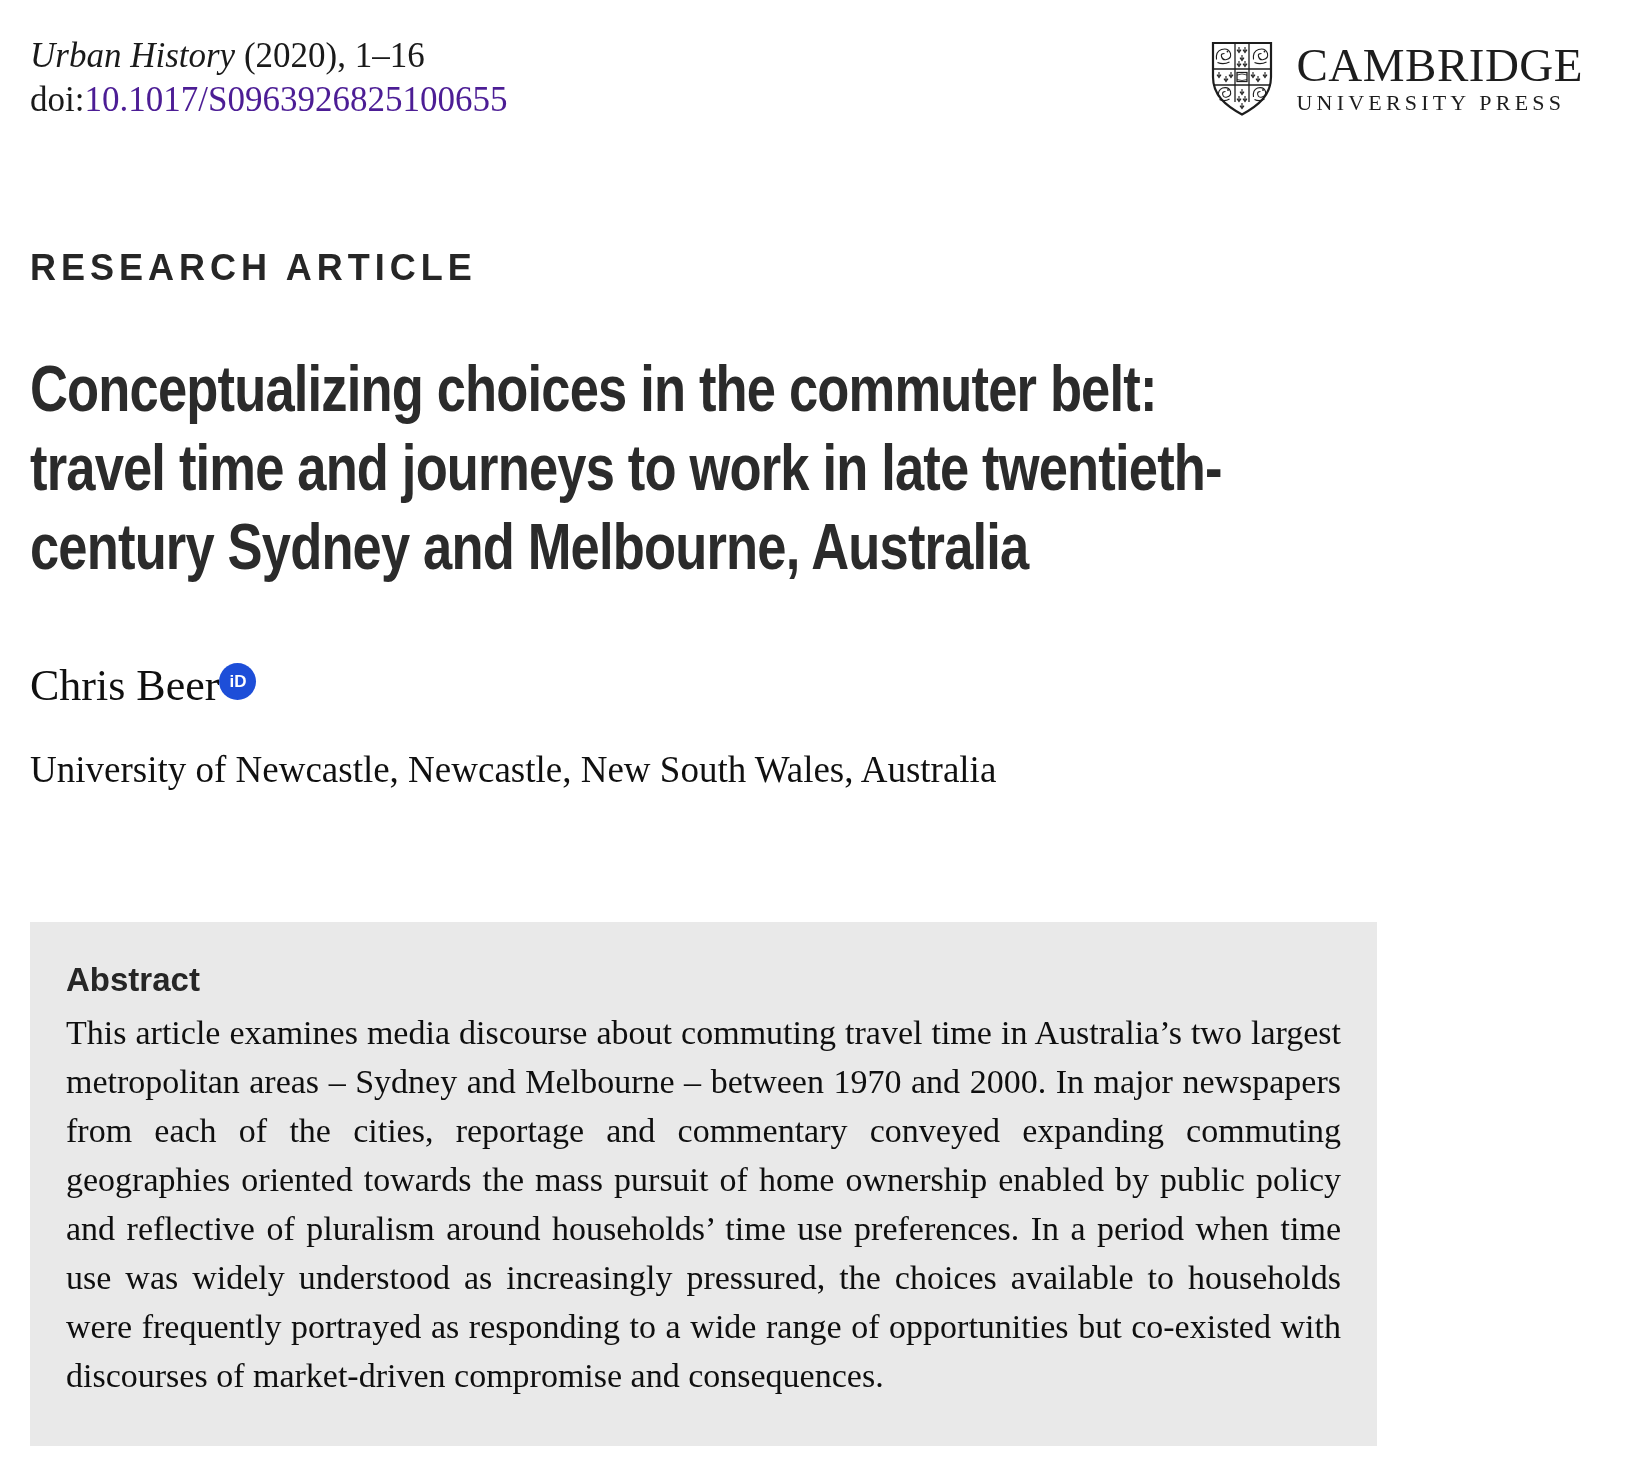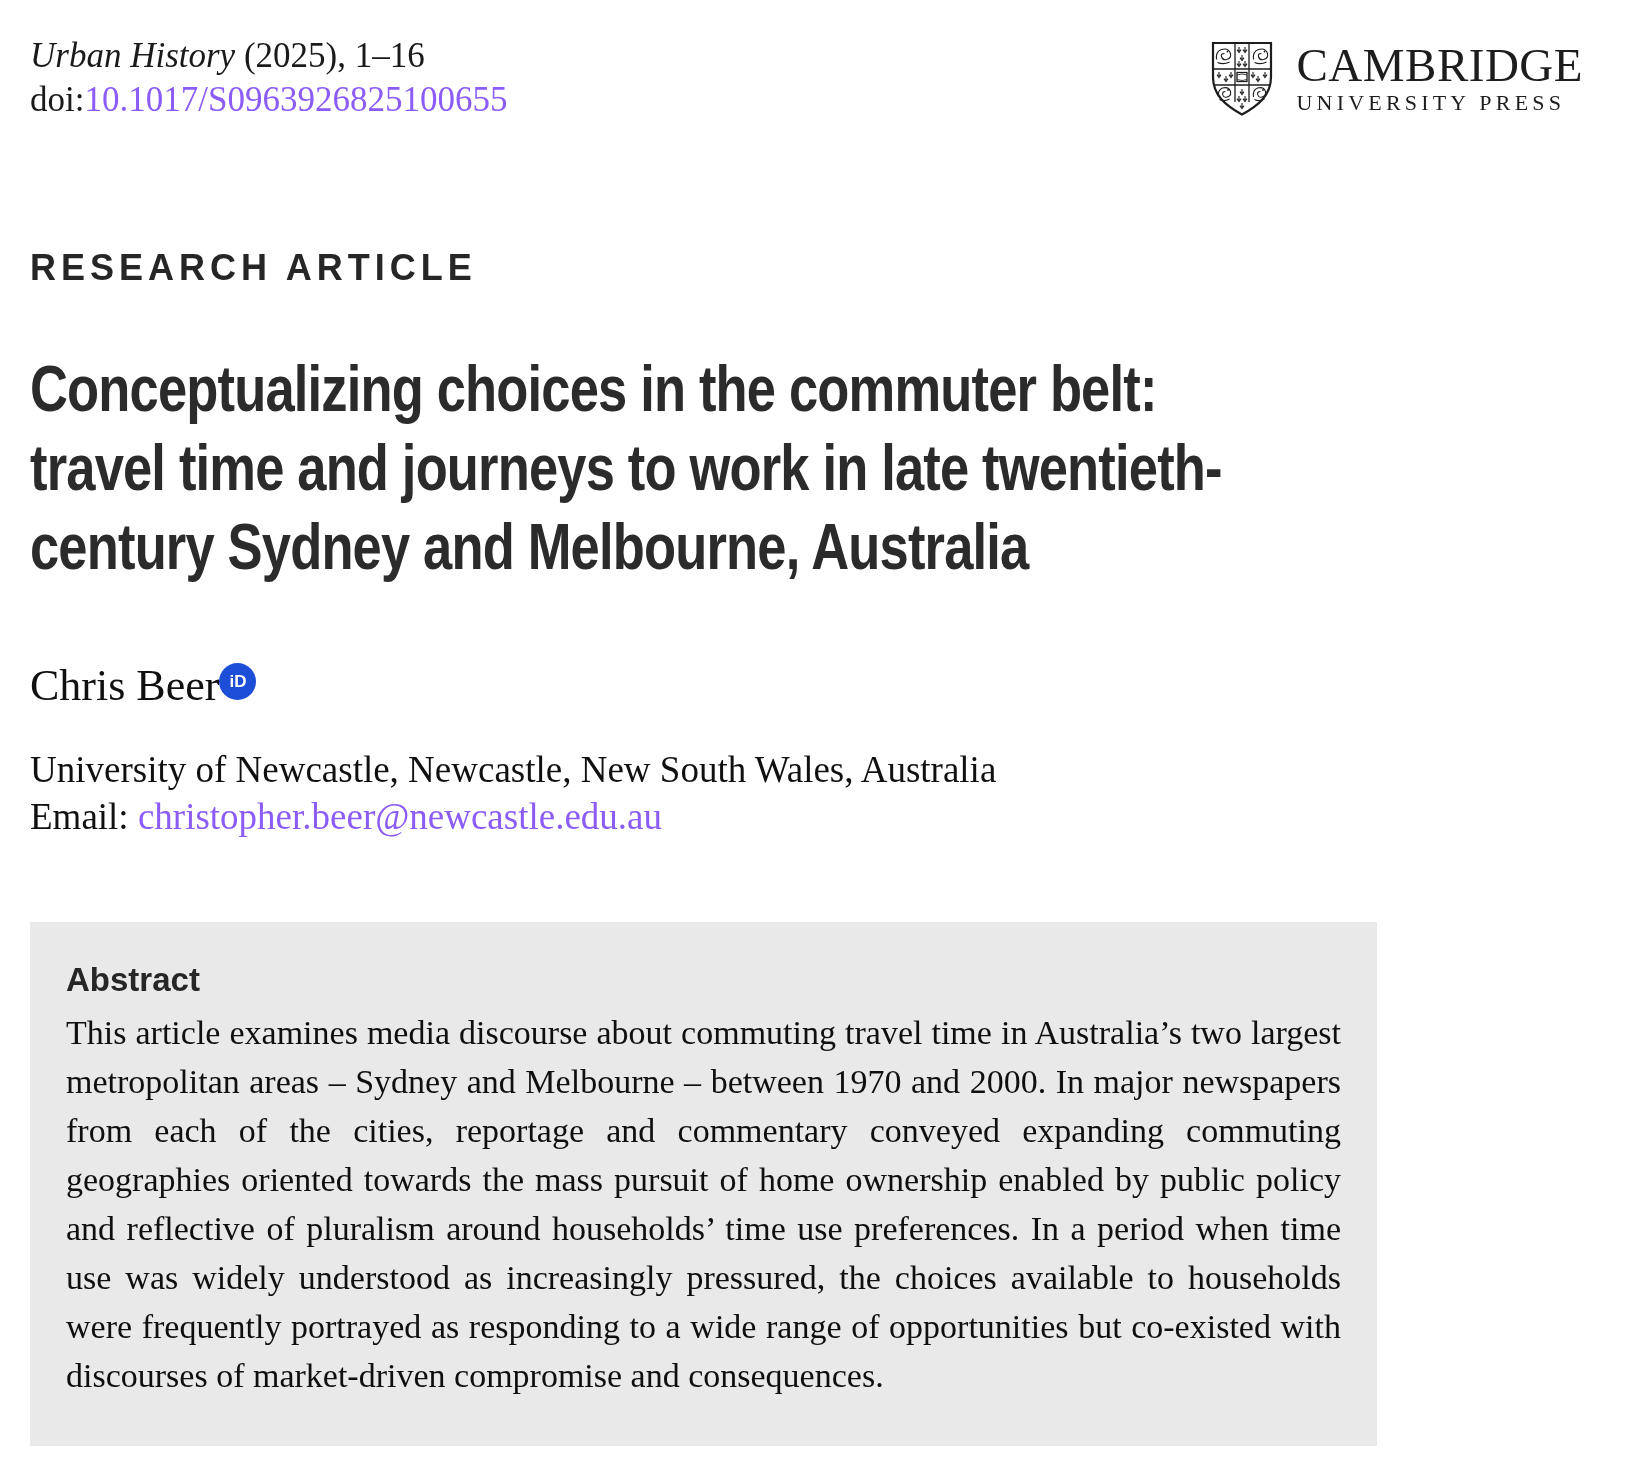--- a/index.html
+++ b/index.html
@@ -12,21 +12,21 @@
     font-family:"Liberation Serif", serif;
     color:#111;
   }
 
   
   .journal-block {
     position:absolute; left:30px; top:34px;
     font-size:35px; line-height:44px; color:#1a1a1a;
   }
   .journal-title { font-style:italic; }
-  .link-teal { color:#8b5cf6; text-decoration:none; cursor:pointer; }
+  .link-teal { color:#4c1d95; text-decoration:none; cursor:pointer; }
 
   
   .logo {
     position:absolute; top:40px; right:53px;
     display:flex; align-items:center; gap:22px;
   }
   .logo-shield { display:block; }
   .logo-text { display:flex; flex-direction:column; }
   .logo-line1 {
     font-family:"Liberation Serif", serif;
@@ -99,21 +99,21 @@
     text-align:justify; color:#0f0f0f; margin:0;
   }
 </style>
 </head>
 <body>
 
 <div class="page">
 
   <div class="journal-block">
     <div>
-      <span class="journal-title">Urban History</span><span> (2025), 1–16</span>
+      <span class="journal-title">Urban History</span><span> (2020), 1–16</span>
     </div>
     <div>
       <span>doi:</span><span class="link-teal">10.1017/S0963926825100655</span>
     </div>
   </div>
 
   <div class="logo">
     <svg class="logo-shield" viewBox="0 0 64 78" width="64" height="78" aria-hidden="true">
       <path d="M3 3 H61 V37 C61 55 49 65 32 74.5 C15 65 3 55 3 37 Z" fill="#ffffff" stroke="#1d1d1d" stroke-width="2.2"></path>
       <line x1="25" y1="3" x2="25" y2="62" stroke="#1d1d1d" stroke-width="1.3"></line>
@@ -179,23 +179,20 @@
     <div class="title-line">century Sydney and Melbourne, Australia</div>
   </h1>
 
   <div class="author-row">
     <span>Chris Beer</span>
     <span class="orcid">iD</span>
   </div>
 
   <div class="affil-block">
     <div>University of Newcastle, Newcastle, New South Wales, Australia</div>
-    <div>
-      <span>Email: </span><span class="link-teal">christopher.beer@newcastle.edu.au</span>
-    </div>
   </div>
 
   <div class="abstract-box">
     <h2 class="abstract-heading">Abstract</h2>
     <p class="abstract-body">This article examines media discourse about commuting travel time in Australia’s two largest metropolitan areas – Sydney and Melbourne – between 1970 and 2000. In major newspapers from each of the cities, reportage and commentary conveyed expanding commuting geographies oriented towards the mass pursuit of home ownership enabled by public policy and reflective of pluralism around households’ time use preferences. In a period when time use was widely understood as increasingly pressured, the choices available to households were frequently portrayed as responding to a wide range of opportunities but co-existed with discourses of market-driven compromise and consequences.</p>
   </div>
 
 </div>
 
 </body></html>

